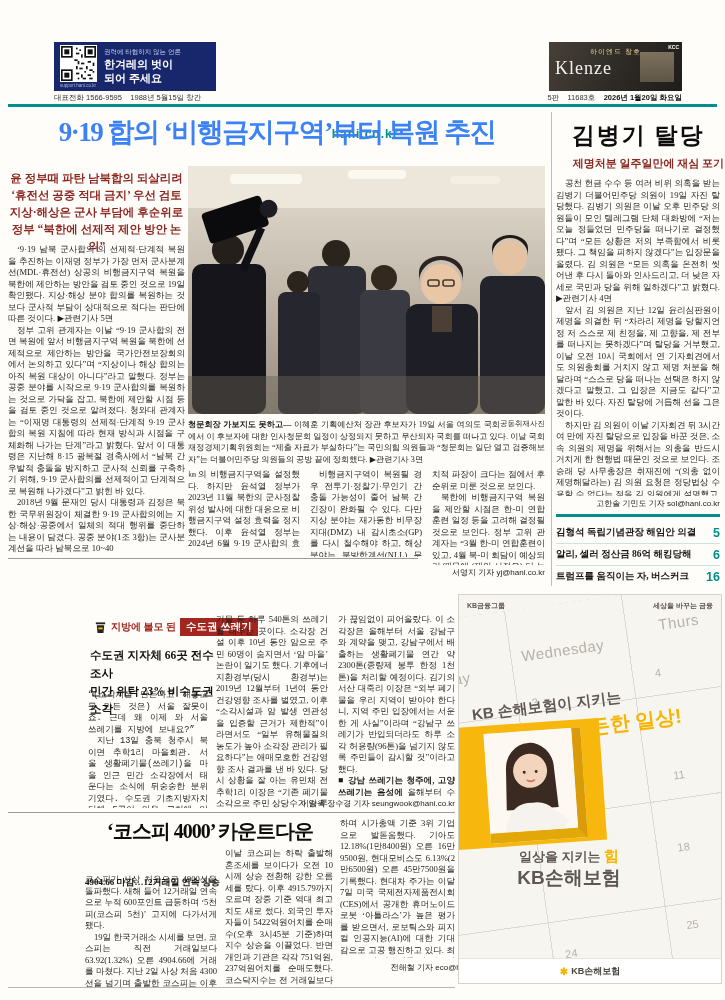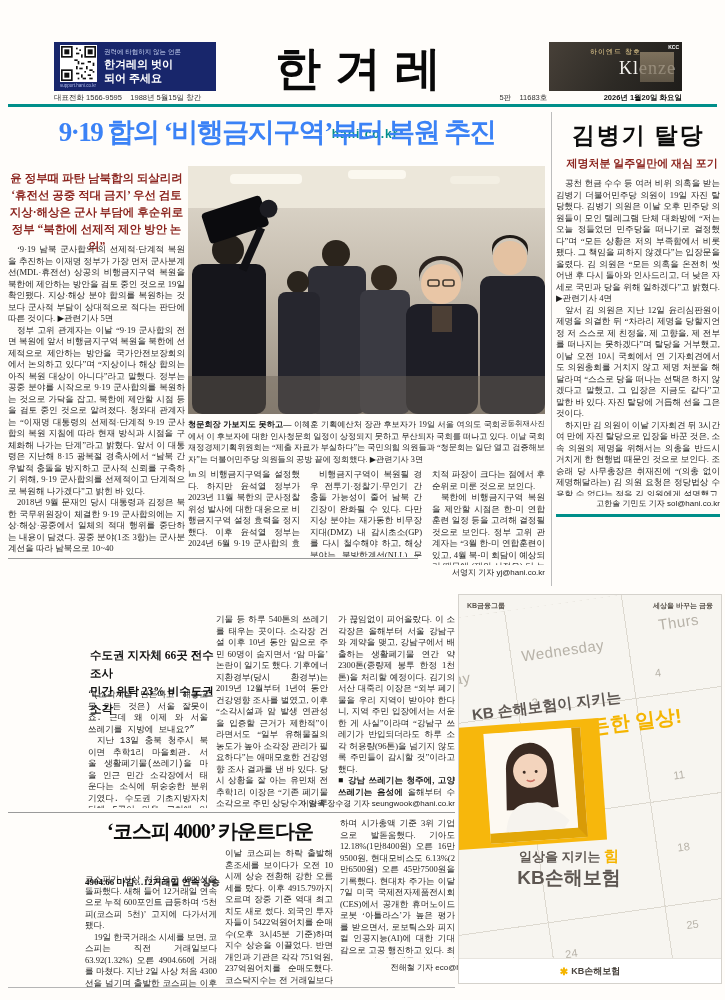--- a/index.html
+++ b/index.html
@@ -17,43 +17,43 @@
   .qr-txt .t2,.qr-txt .t3{font-size:11px;font-weight:bold;}
   .masthead{left:250px;top:38px;width:230px;text-align:center;font-family:"Liberation Sans",sans-serif;
             font-weight:900;font-size:46px;letter-spacing:14px;color:#090909;white-space:nowrap;}
   .masthead-url{left:250px;top:87px;width:230px;text-align:center;font-family:"Liberation Sans",sans-serif;
             font-weight:bold;font-size:12px;color:#008f8a;letter-spacing:1px;margin-top:40px;}
   .klenze{left:549px;top:42px;width:133px;height:49px;background:linear-gradient(120deg,#474038 0%,#2d2a25 55%,#1f1d1a 100%);
           box-sizing:border-box;padding:5px 6px;overflow:hidden;}
   .klenze .win{position:absolute;right:8px;top:10px;width:34px;height:30px;background:linear-gradient(#93846c,#6d6250);opacity:.8;}
   .klenze .kcc{position:absolute;right:3px;top:2px;font-family:"Liberation Sans",sans-serif;font-size:5px;color:#fff;font-weight:bold;}
   .klenze .kick{font-family:"Liberation Sans",sans-serif;font-size:7px;color:#e8cf92;text-align:center;letter-spacing:1px;}
-  .klenze .brand{font-family:"Liberation Serif",serif;font-size:18px;color:#f4f2ee;text-align:right;letter-spacing:1px;margin-top:1px;}
+  .klenze .brand{font-family:"Liberation Serif",serif;font-size:18px;color:#f4f2ee;text-align:left;letter-spacing:1px;margin-top:1px;}
   .info{font-family:"Liberation Sans",sans-serif;font-size:7.5px;color:#333;top:93px;white-space:nowrap;}
-  .info b{font-weight:bold;color:#111;margin-left:48px;}
+  .info b{font-weight:bold;color:#111;}
   .rule-teal{left:8px;top:104px;width:709px;height:3px;background:#008f8a;}
 
   
   .h1{left:8px;top:114px;width:538px;text-align:center;font-weight:900;font-size:27px;letter-spacing:-1.5px;color:#3b82f6;white-space:nowrap;}
   .vdiv{left:551px;top:112px;width:1px;height:474px;background:#bdbdbd;}
   .hrule{height:1px;background:#9a9a9a;}
 
   
   .deck{left:8px;top:170px;width:177px;text-align:center;color:#8d2721;font-weight:bold;font-size:11.5px;line-height:17px;}
   .bodycol{font-size:8.6px;line-height:1.34;text-align:justify;overflow:hidden;}
   .bodycol p{margin:0;text-indent:9px;}
   .byline{font-size:8px;text-align:right;color:#222;font-family:"Liberation Sans",sans-serif;}
   .photo-box{left:188px;top:166px;width:357px;height:248px;overflow:hidden;background:#b9b1a4;}
   .caption{left:188px;top:419px;width:357px;font-size:8.2px;line-height:1.42;text-align:justify;color:#222;}
   .caption .cb{font-weight:bold;}
   .caption .credit{float:right;font-family:"Liberation Sans",sans-serif;font-size:7.5px;color:#333;}
 
   
   .kim-title{left:556px;top:120px;width:164px;text-align:center;font-weight:900;font-size:23px;letter-spacing:2px;color:#0c0c0c;}
-  .kim-sub{left:560px;top:156px;width:164px;text-align:center;font-weight:bold;font-size:11px;color:#8d2721;}
+  .kim-sub{left:560px;top:156px;width:164px;text-align:right;font-weight:bold;font-size:11px;color:#8d2721;}
   .index{left:556px;top:522px;width:164px;font-family:"Liberation Serif",serif;}
   .index .row{display:flex;justify-content:space-between;align-items:center;height:21px;border-bottom:1px solid #cde3e2;}
   .index .row:last-child{border-bottom:none;}
   .index .lbl{font-size:9.5px;font-weight:bold;color:#151515;white-space:nowrap;}
   .index .pg{font-size:12.5px;font-weight:bold;color:#008f8a;font-family:"Liberation Sans",sans-serif;}
   .rule-teal2{left:556px;top:514px;width:164px;height:3px;background:#008f8a;}
 
   
   .waste-h{left:88px;top:564px;width:367px;text-align:center;font-weight:900;font-size:21px;line-height:23px;letter-spacing:-1px;color:#0c0c0c;}
   .badge{left:94px;top:618px;display:flex;align-items:center;gap:4px;font-family:"Liberation Serif",serif;}
@@ -137,21 +137,20 @@
       </div>
       <div class="qr-url">support.hani.co.kr</div>
     </div>
     <div class="qr-txt">
       <div class="t1">권력에 타협하지 않는 언론</div>
       <div class="t2">한겨레의 벗이</div>
       <div class="t3">되어 주세요</div>
     </div>
   </div>
 
-  <div class="abs masthead">한겨레</div>
   <div class="abs masthead-url">hani.co.kr</div>
 
   <div class="abs klenze">
     <div class="win"></div>
     <div class="kcc">KCC</div>
     <div class="kick">하이엔드 창호</div>
     <div class="brand">Klenze</div>
   </div>
 
   <div class="abs info" style="left:54px;">
@@ -255,21 +254,44 @@
   <div class="abs kim-title">김병기 탈당</div>
   <div class="abs kim-sub">제명처분 일주일만에 재심 포기</div>
   <div class="abs bodycol" style="left:556px;top:178px;width:164px;height:318px;">
     <p>공천 헌금 수수 등 여러 비위 의혹을 받는 김병기 더불어민주당 의원이 19일 자진 탈당했다. 김병기 의원은 이날 오후 민주당 의원들이 모인 텔레그램 단체 대화방에 “저는 오늘 정들었던 민주당을 떠나기로 결정했다”며 “모든 상황은 저의 부족함에서 비롯됐다. 그 책임을 피하지 않겠다”는 입장문을 올렸다. 김 의원은 “모든 의혹을 온전히 씻어낸 후 다시 돌아와 인사드리고, 더 낮은 자세로 국민과 당을 위해 일하겠다”고 밝혔다. ▶관련기사 4면</p>
     <p>앞서 김 의원은 지난 12일 윤리심판원이 제명을 의결한 뒤 “차라리 제명을 당할지언정 저 스스로 제 친정을, 제 고향을, 제 전부를 떠나지는 못하겠다”며 탈당을 거부했고, 이날 오전 10시 국회에서 연 기자회견에서도 의원총회를 거치지 않고 제명 처분을 해달라며 “스스로 당을 떠나는 선택은 하지 않겠다고 말했고, 그 입장은 지금도 같다”고 말한 바 있다. 자진 탈당에 거듭해 선을 그은 것이다.</p>
     <p>하지만 김 의원이 이날 기자회견 뒤 3시간여 만에 자진 탈당으로 입장을 바꾼 것은, 소속 의원의 제명을 위해서는 의총을 반드시 거치게 한 현행법 때문인 것으로 보인다. 조승래 당 사무총장은 취재진에 “(의총 없이 제명해달라는) 김 의원 요청은 정당법상 수용할 수 없다는 점을 김 의원에게 설명했고, 그래서 탈당한 것이라고 이해하면 된다”고 했다. 의총 없는 제명이 불가능한 상황에서, 탈당 선택을 한 것이다. 정당법(제33조)에 따르면 정당이 소속 국회의원을 제명하기 위해서는 당헌이 정한 절차를 거치는 것 외에 소속 국회의원 전원의 2분의 1 이상의 찬성이 있어야 한다.</p>
   </div>
   <div class="abs byline" style="left:556px;top:498px;width:164px;">고한솔 기민도 기자 sol@hani.co.kr</div>
 
   <div class="abs rule-teal2"></div>
-
+  <div class="abs index">
+    <div class="row">
+      <span class="lbl">김형석 독립기념관장 해임안 의결</span>
+      <span class="pg">5</span>
+    </div>
+    <div class="row">
+      <span class="lbl">알리, 셀러 정산금 86억 해킹당해</span>
+      <span class="pg">6</span>
+    </div>
+    <div class="row">
+      <span class="lbl">트럼프를 움직이는 자, 버스커크</span>
+      <span class="pg">16</span>
+    </div>
+  </div>
+
+  <div class="abs badge">
+    <svg width="13" height="13" viewBox="0 0 14 14">
+      <rect x="2" y="1.5" width="10" height="2" fill="#222"></rect>
+      <path d="M3 4.5 h8 l-0.8 8.5 h-6.4 z" fill="#222"></path>
+      <rect x="4.6" y="7" width="4.8" height="2" fill="#f5b500"></rect>
+    </svg>
+    <span class="pre">지방에 볼모 된</span>
+    <span class="tag">수도권 쓰레기</span>
+  </div>
   <div class="abs waste-sub">
     <div>수도권 지자체 66곳 전수조사</div>
     <div>민간 위탁 23% 비수도권 소각</div>
   </div>
   <div class="abs bodycol" style="left:88px;top:690px;width:120px;height:118px;font-family:Liberation Mono, monospace;">
     <p style="text-indent:0;">“(소각시설 만든다고 해놓고 못 만든 것은) 서울 잘못이죠. 근데 왜 이제 와 서울 쓰레기를 지방에 보내요?”</p>
     <p>지난 13일 충북 청주시 북이면 추학1리 마을회관. 서울 생활폐기물(쓰레기)을 마을 인근 민간 소각장에서 태운다는 소식에 뒤숭숭한 분위기였다. 수도권 기초지방자치단체 5곳이 마을 근처에 있는 민간 소각장 3곳과 생활폐기물 2만6869톤을 처리하는 계약을 맺거나 진행 중이기 때문이다.</p>
 
   </div>
   <div class="abs bodycol" style="left:216px;top:614px;width:112px;height:194px;">

